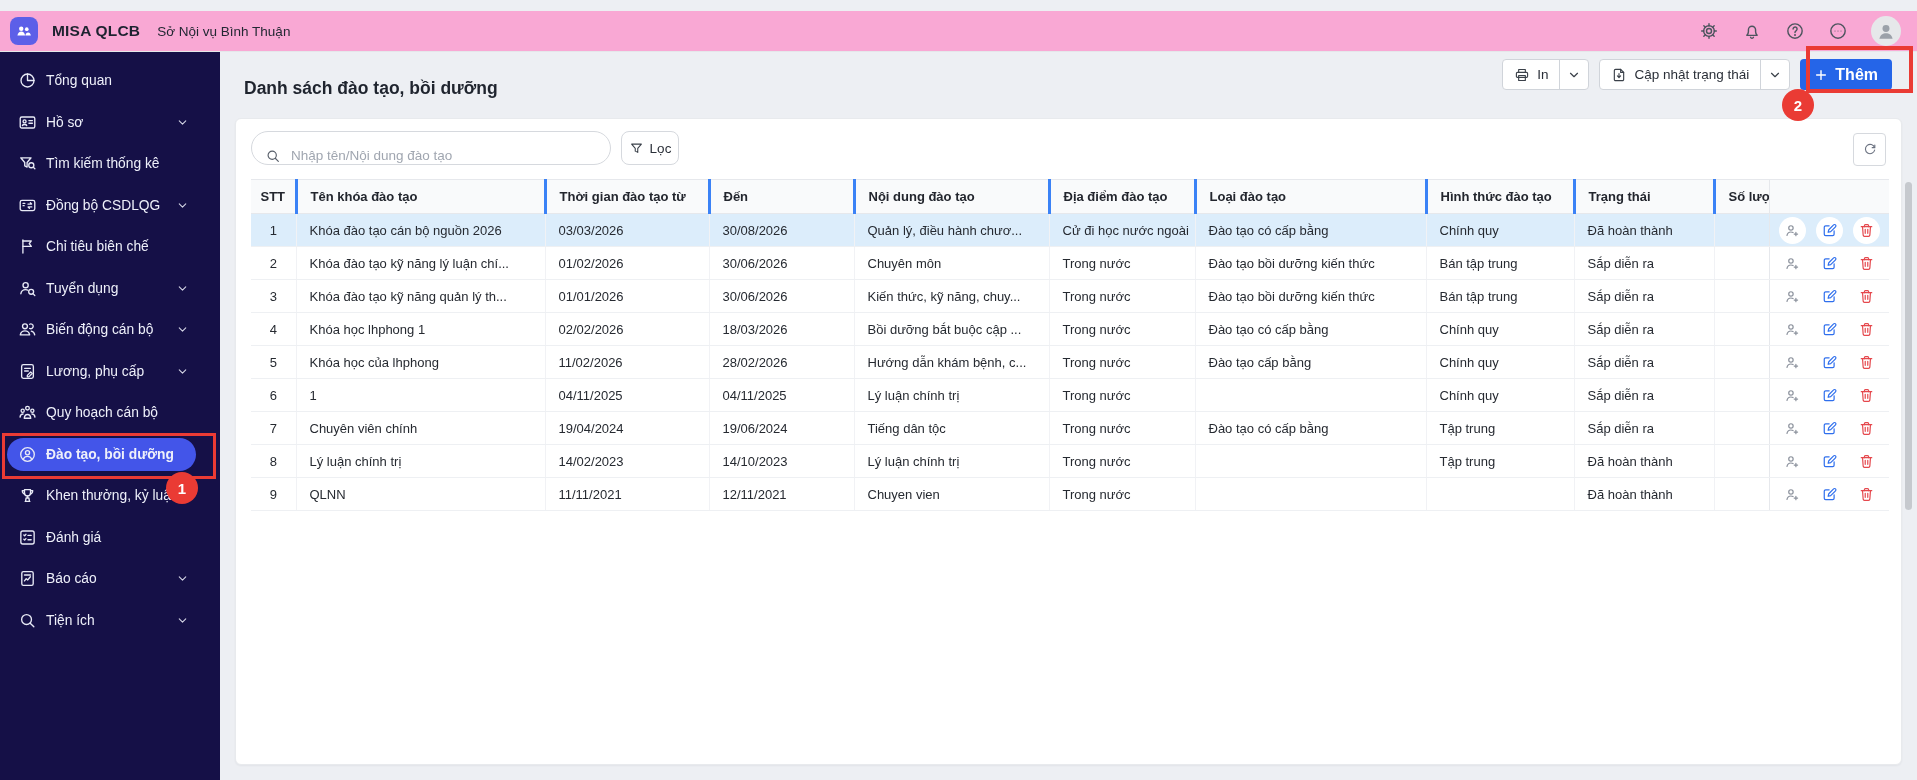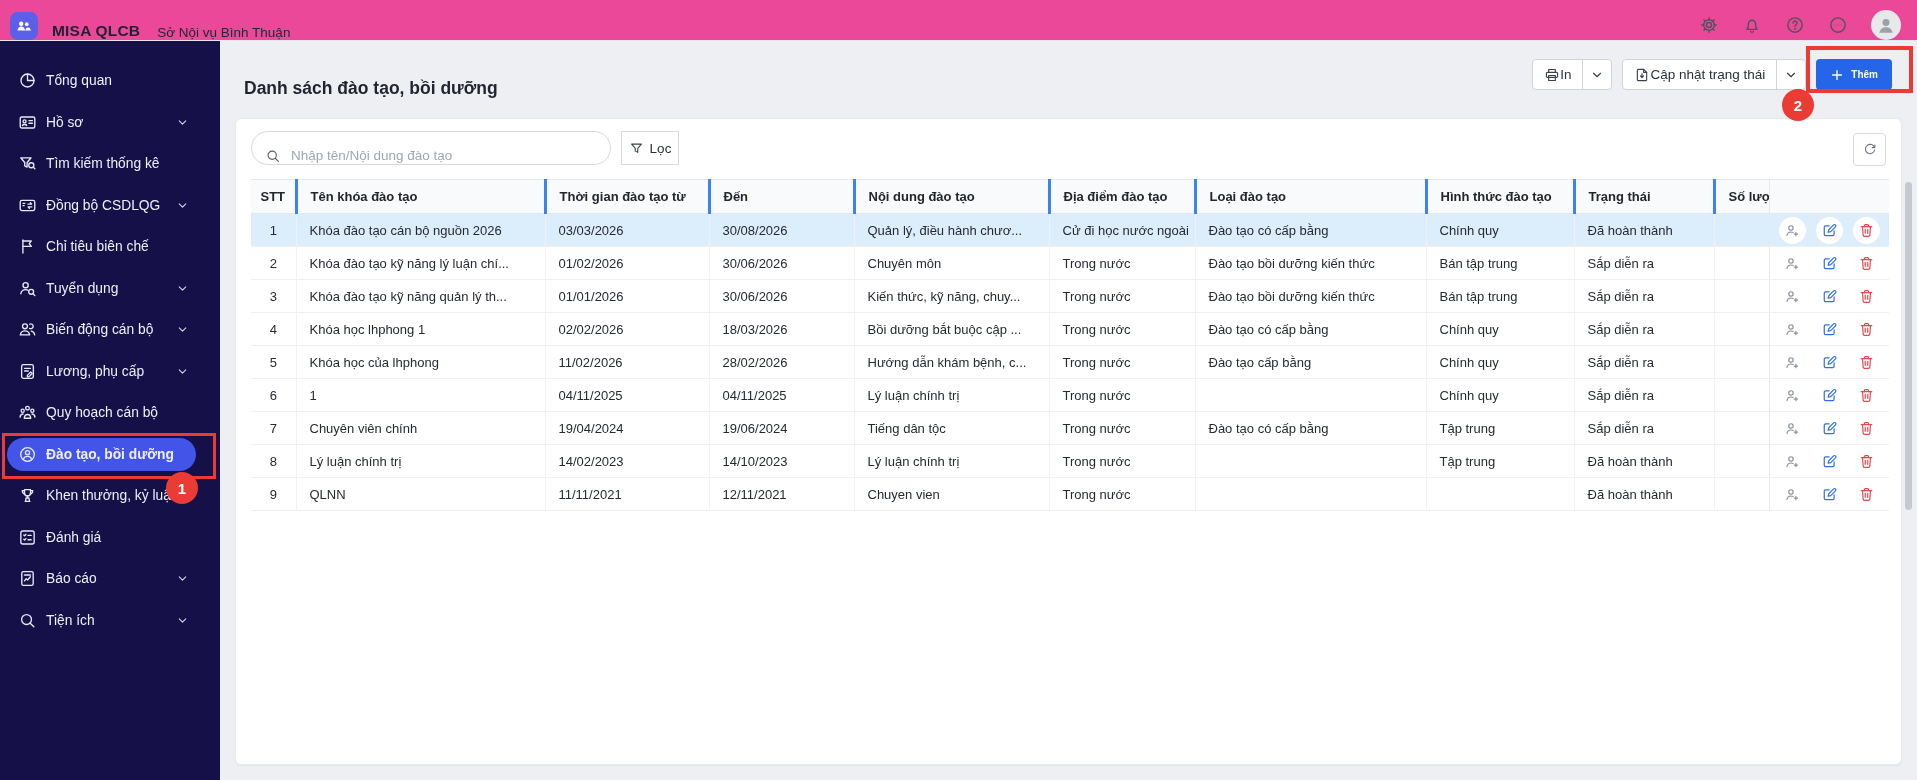--- a/index.html
+++ b/index.html
@@ -2,22 +2,22 @@
 <html style="--sidebar-bg: #151047; --active-item: #4355e9; --primary: #2565e8; --anno: #ea3b34; --row-hl: #dcedfb; --notif: #e5484d;"><head>
 <meta charset="utf-8">
 <style>
   html,body{margin:0;padding:0}
   #screen{position:relative;width:1917px;height:780px;overflow:hidden;
     background:#edeff3;font-family:"Liberation Sans",sans-serif;color:#272b33}
   .icon{display:inline-flex;align-items:center;justify-content:center}
   .icon svg{width:100%;height:100%}
 
   
-  .topbar{position:absolute;left:0;top:0;width:1917px;height:40px;background:#ec4899;
-    border-bottom:1px solid #e5e7ea;display:flex;align-items:flex-end;z-index:30}
+  .topbar{position:absolute;left:0;top:11px;width:1917px;height:40px;background:#f9a8d4;
+    border-bottom:1px solid #e5e7ea;display:flex;align-items:center;z-index:30}
   .logo-box{width:28px;height:28px;border-radius:8px;background:#5c5fe8;margin-left:10px;
     display:flex;align-items:center;justify-content:center;flex:0 0 auto;cursor:pointer}
   .logo-box .icon{width:22px;height:22px}
   .brand{font-weight:700;font-size:15.5px;color:#1d2330;margin-left:14px;letter-spacing:.2px}
   .org{font-size:13.5px;color:#232833;margin-left:17px}
   .topbar-right{margin-left:auto;display:flex;align-items:center;gap:23px;margin-right:16px;color:#4d545e}
   .tb-icon{width:20px;height:20px;position:relative;cursor:pointer}
   .avatar{width:30px;height:30px;border-radius:50%;background:#e6e8ea;display:flex;
     align-items:center;justify-content:center;cursor:pointer}
   .avatar .icon{width:22px;height:22px}
@@ -31,41 +31,41 @@
   .side-item .side-label{white-space:nowrap}
   .side-item .chev{margin-left:auto;width:13px;height:13px;opacity:.9}
   .side-item.active{background:var(--active-item);border-radius:17px;margin:4px 24px 4px 7px;
     height:33.5px;padding-left:11px;font-weight:600}
 
   
   .page-title{position:absolute;left:228px;top:62px;margin:16px;font-size:17.5px;font-weight:700;color:#1f242e}
   .head-actions{position:absolute;right:25px;top:59px;height:31px;display:flex;gap:10px;align-items:center;z-index:5}
   .btn-group{display:flex;align-items:stretch;background:#fff;border:1px solid #d0d4da;
     border-radius:4px;height:29px;font-size:13.5px;color:#2a2f38}
-  .btn-group .seg{display:flex;align-items:center;padding:0 11px;cursor:pointer}
+  .btn-group .seg{display:flex;align-items:center;gap:7px;padding:0 11px;cursor:pointer}
   .btn-group .seg .icon{width:16px;height:16px;color:#3a4049}
   .btn-group .seg.chev-seg{padding:0 7px}
   .btn-group .seg.chev-seg .icon{width:14px;height:14px}
   .btn-group .divider{width:1px;background:#d0d4da}
   .btn-primary{background:var(--primary);color:#fff;border:none;border-radius:4px;height:31px;
-    padding:0 14px;display:flex;align-items:center;gap:7px;font-weight:700;font-size:10px;cursor:pointer;
+    padding:0 14px;display:flex;align-items:center;gap:7px;font-weight:700;font-size:16px;cursor:pointer;
     font-family:inherit}
   .btn-primary .icon{width:14px;height:14px}
 
   
   .card{position:absolute;left:235px;top:118px;width:1667px;height:647px;background:#fff;
     border:1px solid #e8eaed;border-radius:6px;box-sizing:border-box;box-shadow:0 1px 2px rgba(20,24,40,.05)}
   .search-box{position:absolute;left:15px;top:12px;width:360px;height:34px;border:1px solid #d6d9de;
     border-radius:17px;display:flex;align-items:flex-end;box-sizing:border-box;background:#fff}
   .search-box .icon{width:16px;height:16px;margin:0 8px 0 13px;color:#565d68}
   .search-box input{border:none;outline:none;flex:1;font-size:13.5px;font-family:inherit;
     color:#272b33;background:transparent;padding-right:12px}
   .search-box input::placeholder{color:#a0a6b0}
   .filter-btn{position:absolute;left:385px;top:12px;height:34px;width:58px;border:1px solid #d6d9de;
-    border-radius:0;background:#fff;display:flex;align-items:center;justify-content:center;gap:6px;
+    border-radius:8px;background:#fff;display:flex;align-items:center;justify-content:center;gap:6px;
     font-size:13.5px;color:#2a2f38;cursor:pointer;font-family:inherit;box-sizing:border-box}
   .filter-btn .icon{width:15px;height:15px;color:#3a4049}
   .refresh-btn{position:absolute;right:15px;top:14px;width:33px;height:33px;border:1px solid #d6d9de;
     border-radius:4px;background:#fff;display:flex;align-items:center;justify-content:center;cursor:pointer}
   .refresh-btn .icon{width:16px;height:16px;color:#6b7280}
 
   
   .tbl-wrap{position:absolute;left:15px;top:60px}
   table{border-collapse:collapse;table-layout:fixed;width:1638px;font-size:13px}
   thead th{height:34px;background:#f9fafb;border-top:1px solid #e6e8ec;border-bottom:1px solid #e6e8ec;

